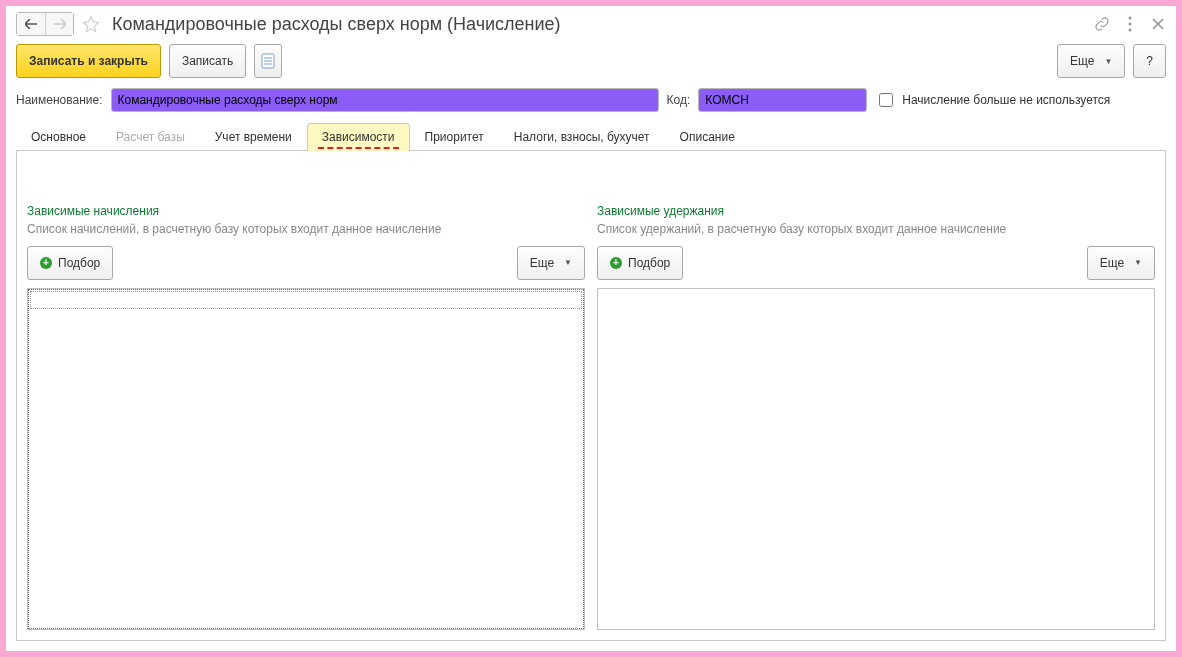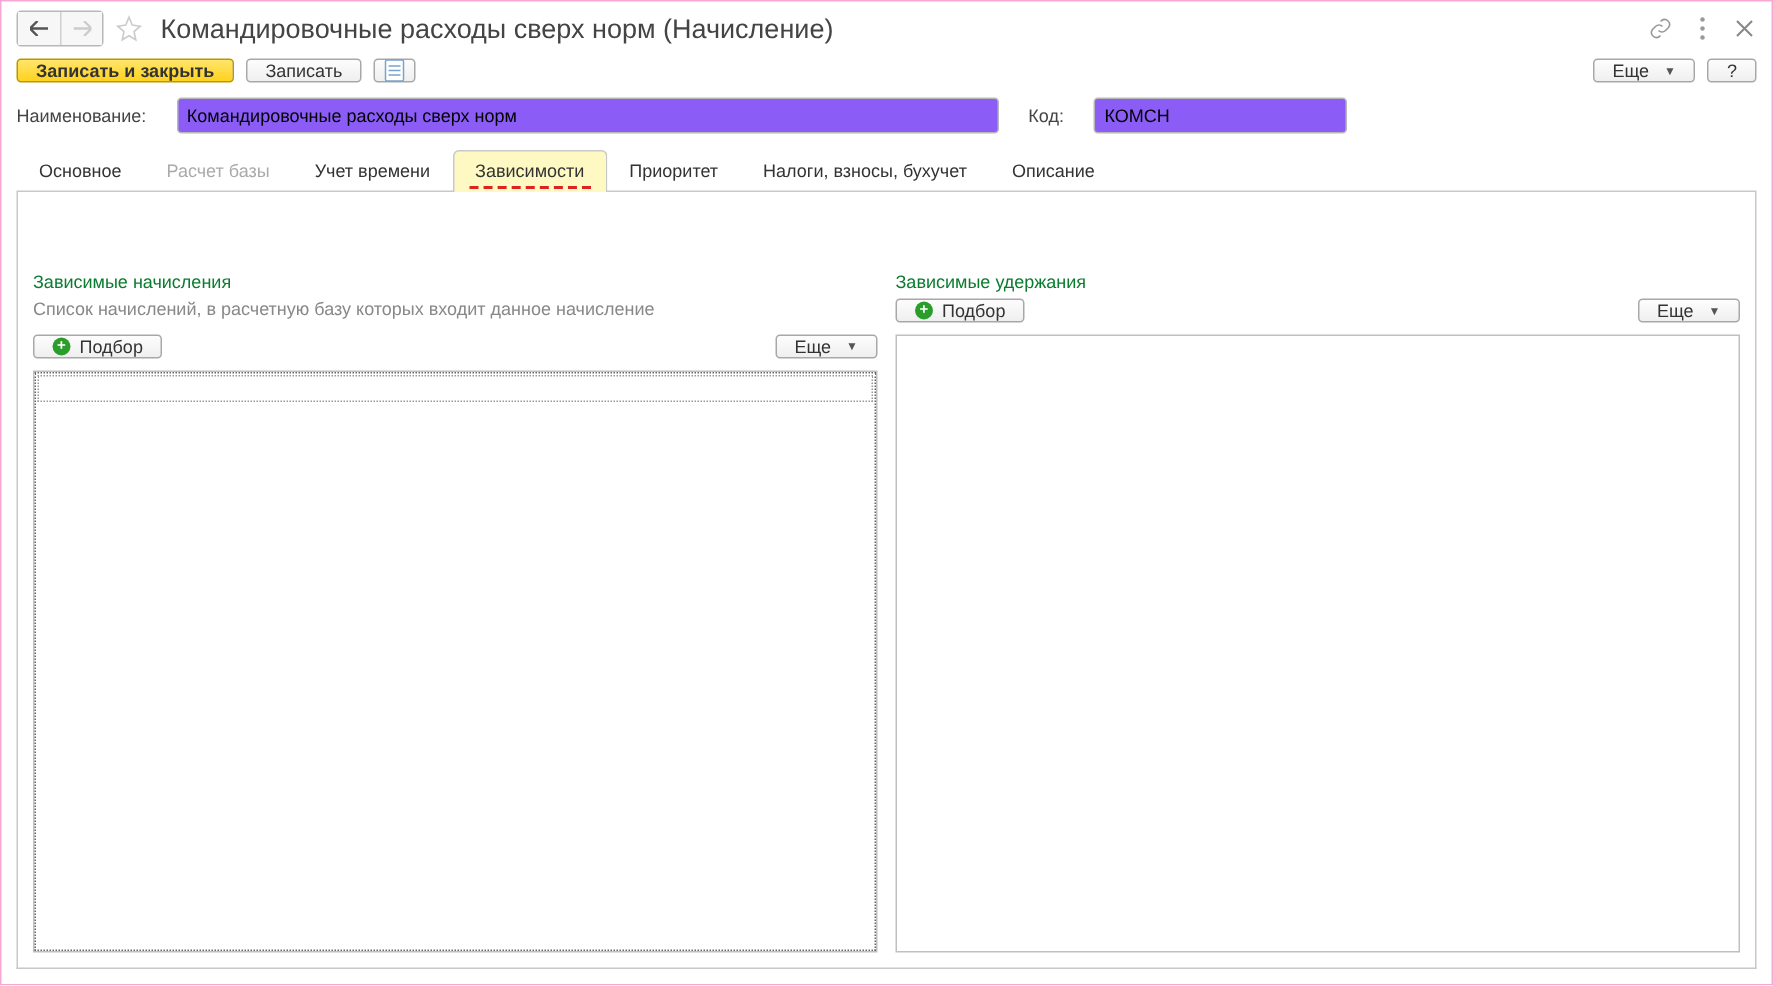--- a/index.html
+++ b/index.html
@@ -6,21 +6,21 @@
   body {
     margin: 0;
     font-family: Arial, sans-serif;
     font-size: 12px;
     color: #333;
     background: #fff;
   }
   .window {
     width: 1182px;
     height: 657px;
-    border: 1px solid #f9a8d4;
+    border: 6px solid #f9a8d4;
     display: flex;
     flex-direction: column;
     background: #fff;
   }
   .titlebar {
     display: flex;
     align-items: center;
     padding: 6px 10px 4px 10px;
     gap: 6px;
   }
@@ -47,39 +47,39 @@
     display: flex;
     align-items: center;
     padding: 4px 10px 10px 10px;
     gap: 8px;
   }
   .btn {
     border: 1px solid #a8a8a8;
     border-radius: 3px;
     background: linear-gradient(#fdfdfd,#efefef);
     padding: 4px 12px;
-    height: 16px;
+    height: 34px;
     display: flex; align-items: center; gap: 6px;
     cursor: pointer;
     font-size: 12px;
   }
   .btn.yellow {
     background: linear-gradient(#ffe56b,#ffd21f);
     border-color: #b89a00;
     font-weight: bold;
   }
   .btn.icon-only { padding: 4px 6px; }
   .spacer { flex: 1; }
   .caret { font-size: 8px; margin-left: 4px; color:#555; }
 
   .form-row {
     display: flex;
     align-items: center;
     padding: 0 10px 10px 10px;
-    gap: 20px;
+    gap: 8px;
   }
   .lbl { color: #444; }
   .inp {
     border: 1px solid #b8b8b8;
     border-radius: 3px;
     height: 24px;
     padding: 2px 6px;
     font-size: 12px;
     background: #8b5cf6;
   }
@@ -221,20 +221,24 @@
     <div class="btn">
       <span>?</span>
     </div>
   </div>
 
   <div class="form-row">
     <span class="lbl">Наименование:</span>
     <input class="inp name" value="Командировочные расходы сверх норм" style="">
     <span class="lbl">Код:</span>
     <input class="inp code" value="КОМСН" style="">
+    <label class="chk">
+      <input type="checkbox" style="">
+      <span>Начисление больше не используется</span>
+    </label>
   </div>
 
   <div class="tabs">
     <div class="tab"><span>Основное</span></div>
     <div class="tab disabled"><span>Расчет базы</span></div>
     <div class="tab"><span>Учет времени</span></div>
     <div class="tab active underline"><span>Зависимости</span></div>
     <div class="tab"><span>Приоритет</span></div>
     <div class="tab"><span>Налоги, взносы, бухучет</span></div>
     <div class="tab"><span>Описание</span></div>
@@ -256,20 +260,21 @@
           <span class="caret">▼</span>
         </div>
       </div>
       <div class="listbox focused">
         <div class="row-sel"></div>
       </div>
     </div>
 
     <div class="col">
       <div class="sec-title">Зависимые удержания</div>
+      <div class="sec-desc">Список удержаний, в расчетную базу которых входит данное начисление</div>
       <div class="sec-toolbar">
         <div class="btn">
           <span class="plus-ic">+</span>
           <span>Подбор</span>
         </div>
         <div class="spacer"></div>
         <div class="btn">
           <span>Еще</span>
           <span class="caret">▼</span>
         </div>

